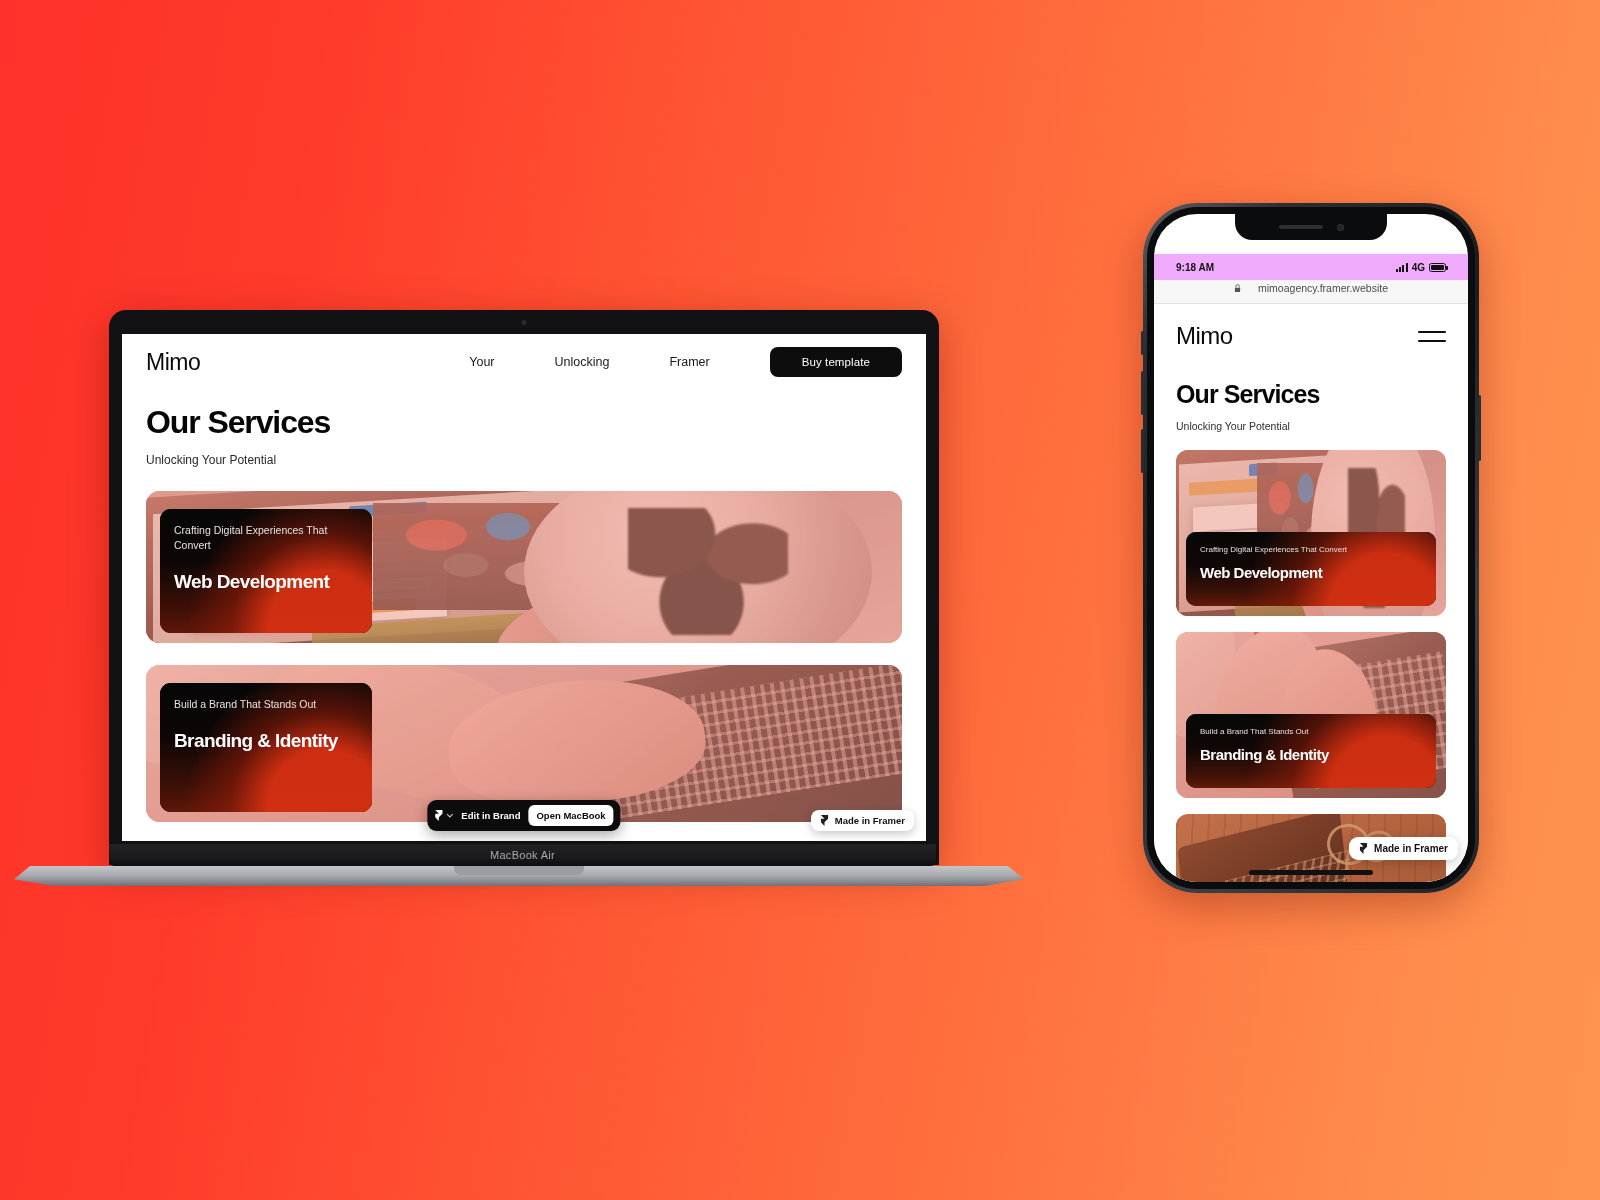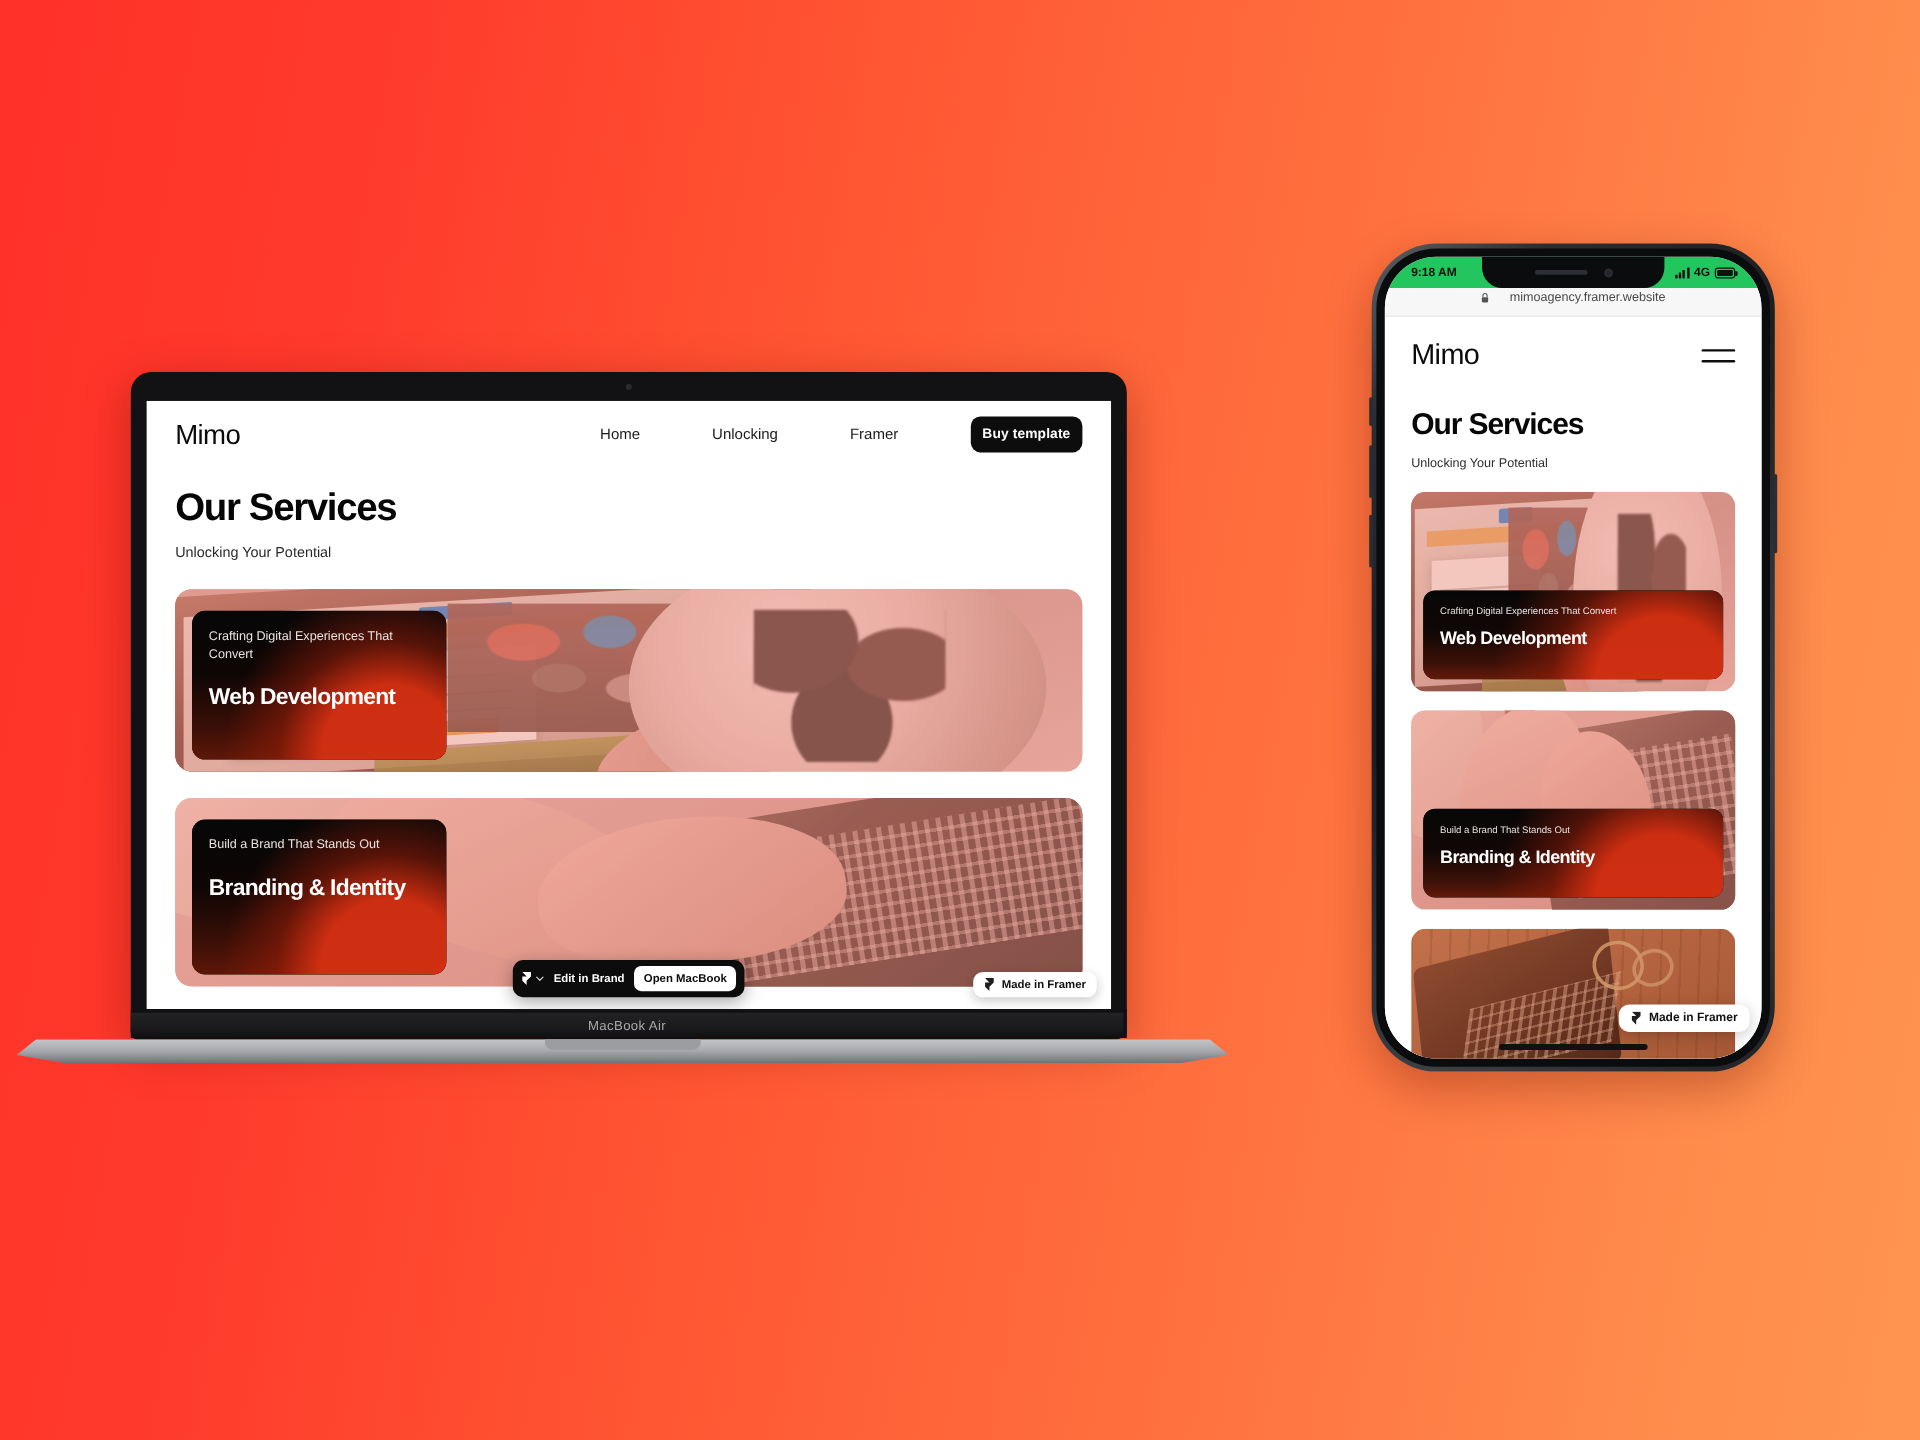--- a/index.html
+++ b/index.html
@@ -44,22 +44,22 @@
     border-radius:0 0 7px 7px;
   }
 
   
   .site { background:#fff; width:100%; height:100%; }
   .site-nav { display:flex; align-items:center; height:56px; padding:0 24px; }
   .brand { font-size:23px; font-weight:400; letter-spacing:-.5px; color:#0b0b0b; }
   .nav-links { margin-left:auto; display:flex; align-items:center; gap:60px; }
   .nav-links a { font-size:12.5px; color:#1a1a1a; text-decoration:none; }
   .btn-buy {
-    background:#0d0d0d; color:#fff; font-size:11.5px; font-weight:700;
-    padding:9px 10px; border-radius:8px; border:none; cursor:pointer;
+    background:#0d0d0d; color:#fff; font-size:11.5px; font-weight:400;
+    padding:9px 32px; border-radius:8px; border:none; cursor:pointer;
     letter-spacing:.1px;
   }
   .site-head { padding:14px 24px 0; }
   .h1 { font-size:32px; font-weight:700; letter-spacing:-1.1px; color:#060606; }
   .sub { font-size:12px; color:#2a2a2a; margin-top:12px; }
 
   .cards { padding:24px 24px 0; display:flex; flex-direction:column; gap:22px; }
   .card {
     position:relative; border-radius:14px; overflow:hidden;
     height:152px; background:#e8b3ac;
@@ -245,21 +245,22 @@
   .ph-cam { width:7px; height:7px; border-radius:50%; background:#23262a; box-shadow:inset 0 0 2px #3d4248; }
   .ph-btn { position:absolute; background:#2a2d31; border-radius:2px; }
   .ph-btn.mute { left:-2px; top:128px; width:3px; height:24px; }
   .ph-btn.vup  { left:-2px; top:168px; width:3px; height:44px; }
   .ph-btn.vdn  { left:-2px; top:226px; width:3px; height:44px; }
   .ph-btn.pwr  { right:-2px; top:192px; width:3px; height:66px; }
 
   .ph-status {
     height:26px; display:flex; align-items:center; justify-content:space-between;
     padding:0 22px; font-size:10px; font-weight:700; color:#111;
-    background:#22c55e;
+    background:#f0abfc;
+    margin-top:40px;
   }
   .ph-status .right { display:flex; align-items:center; gap:4px; }
   .sig { display:flex; align-items:flex-end; gap:1.2px; }
   .sig i { display:block; width:2px; background:#111; border-radius:.5px; }
   .sig i:nth-child(1){height:3px;} .sig i:nth-child(2){height:5px;}
   .sig i:nth-child(3){height:7px;} .sig i:nth-child(4){height:9px;}
   .batt { width:17px; height:9px; border:1px solid #111; border-radius:2.5px; position:relative; }
   .batt::after{content:"";position:absolute;right:-3px;top:2.5px;width:1.6px;height:3.5px;background:#111;border-radius:0 1px 1px 0;}
   .batt i{position:absolute;left:1px;top:1px;bottom:1px;width:13px;background:#111;border-radius:1px;display:block;}
   .ph-url {
@@ -312,21 +313,21 @@
 
   <div class="mb-lid">
     <div class="mb-cam"></div>
 
     <div class="mb-screen">
       <div class="site">
 
         <div class="site-nav">
           <div class="brand">Mimo</div>
           <div class="nav-links">
-            <a href="#">Home</a>
+            <a href="#">Your</a>
             <a href="#">Unlocking</a>
             <a href="#">Framer</a>
             <button class="btn-buy">Buy template</button>
           </div>
         </div>
 
         <div class="site-head">
           <div class="h1">Our Services</div>
           <div class="sub">Unlocking Your Potential</div>
         </div>

